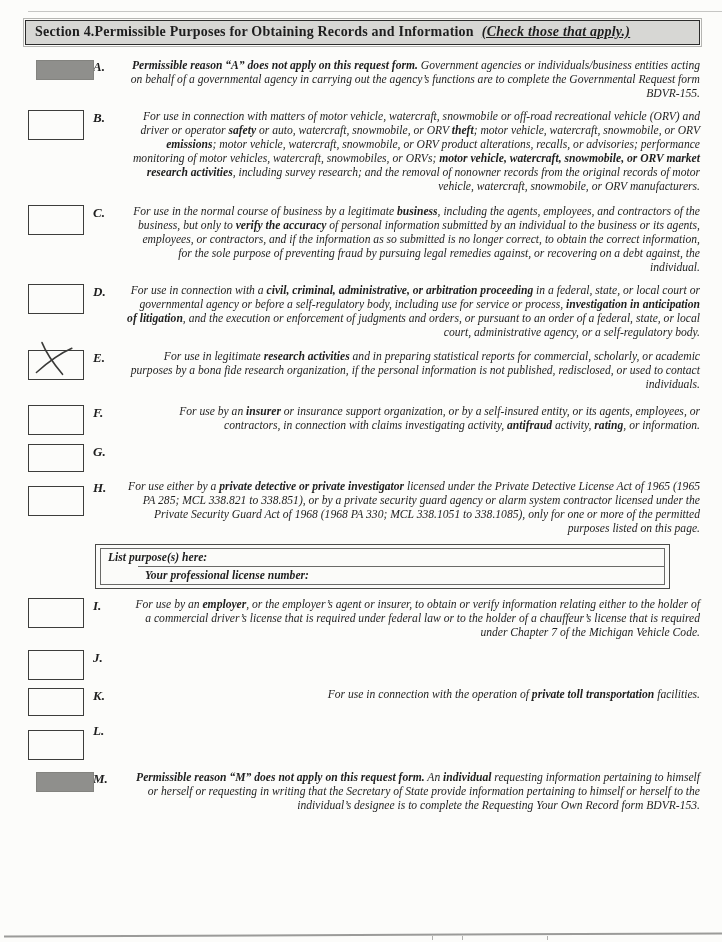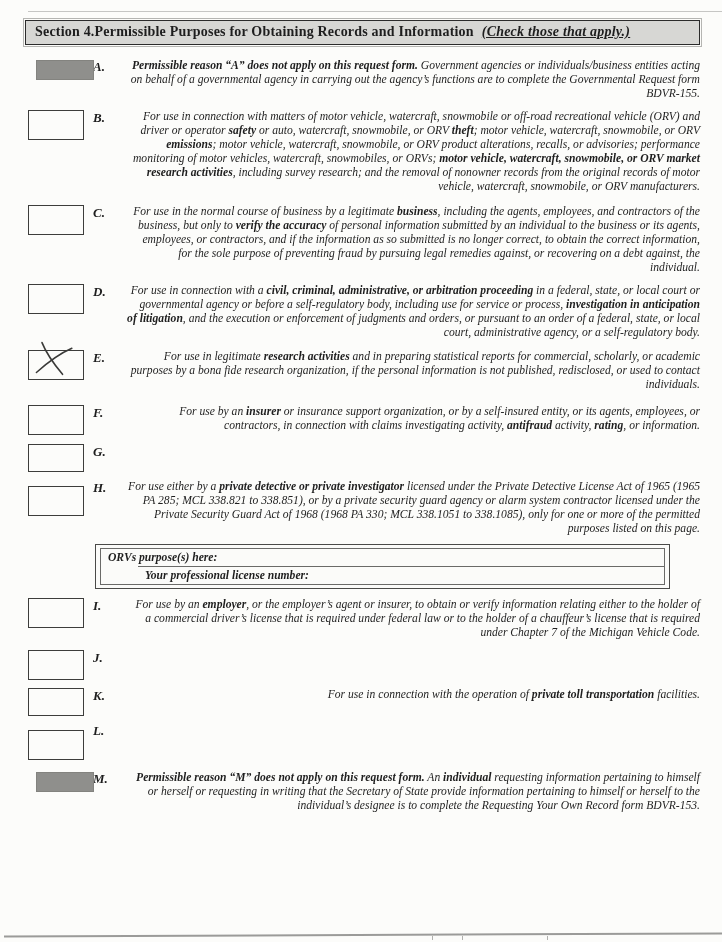--- a/index.html
+++ b/index.html
@@ -156,21 +156,21 @@
       <span class="checkbox empty">
         
       </span>
     </span>
     <span class="letter-col">H.</span>
     <span class="item-text"><span>For use either by a </span><span class="b">private detective or private investigator</span><span> licensed under the Private Detective License Act of 1965 (1965 PA 285; MCL 338.821 to 338.851), or by a private security guard agency or alarm system contractor licensed under the Private Security Guard Act of 1968 (1968 PA 330; MCL 338.1051 to 338.1085), only for one or more of the permitted purposes listed on this page.</span></span>
   </div>
       <div class="license-box" id="license-box">
   <div class="license-box-inner">
     <div class="license-row">
-      <span>ORVs purpose(s) here:</span>
+      <span>List purpose(s) here:</span>
       <span class="license-input"></span>
     </div>
     <div class="license-row">
       <span>Your professional license number:</span>
       <span class="license-input"></span>
     </div>
   </div>
 </div>
       <div class="item-row item-I">
     <span class="cb-col">

